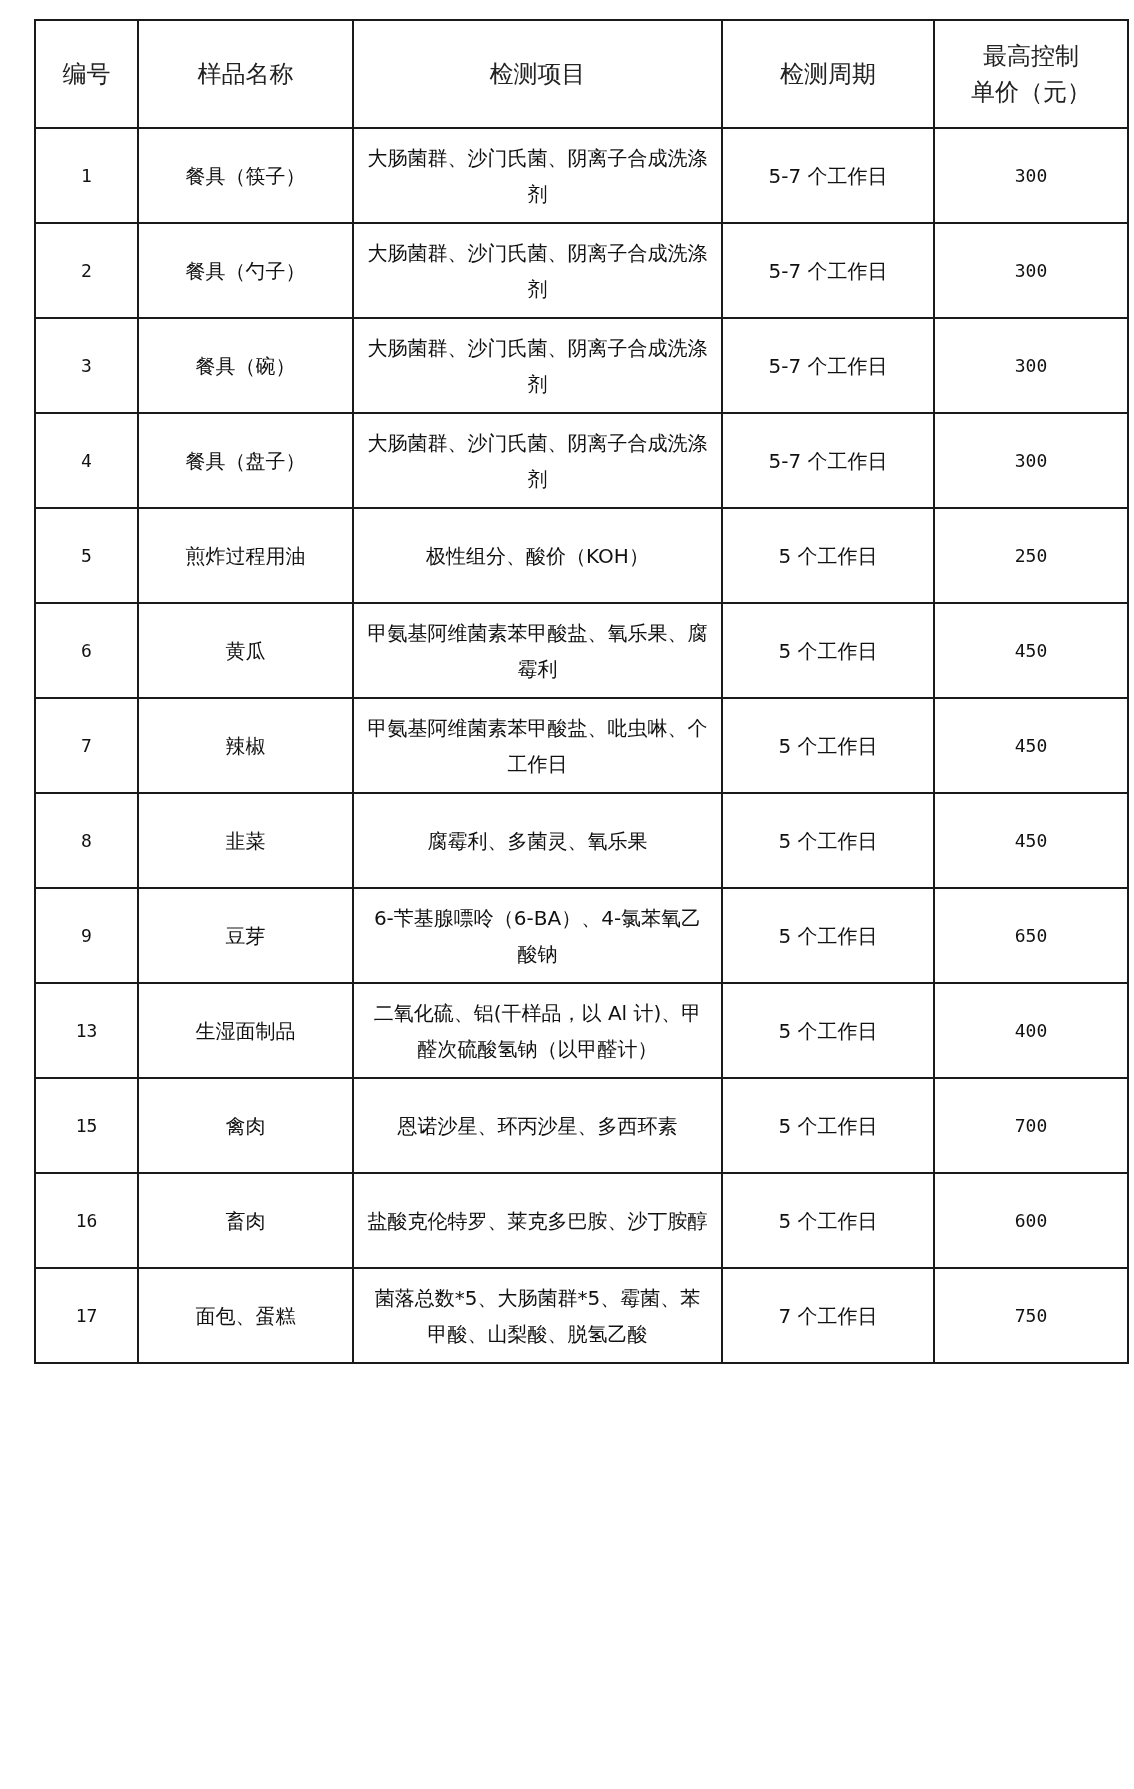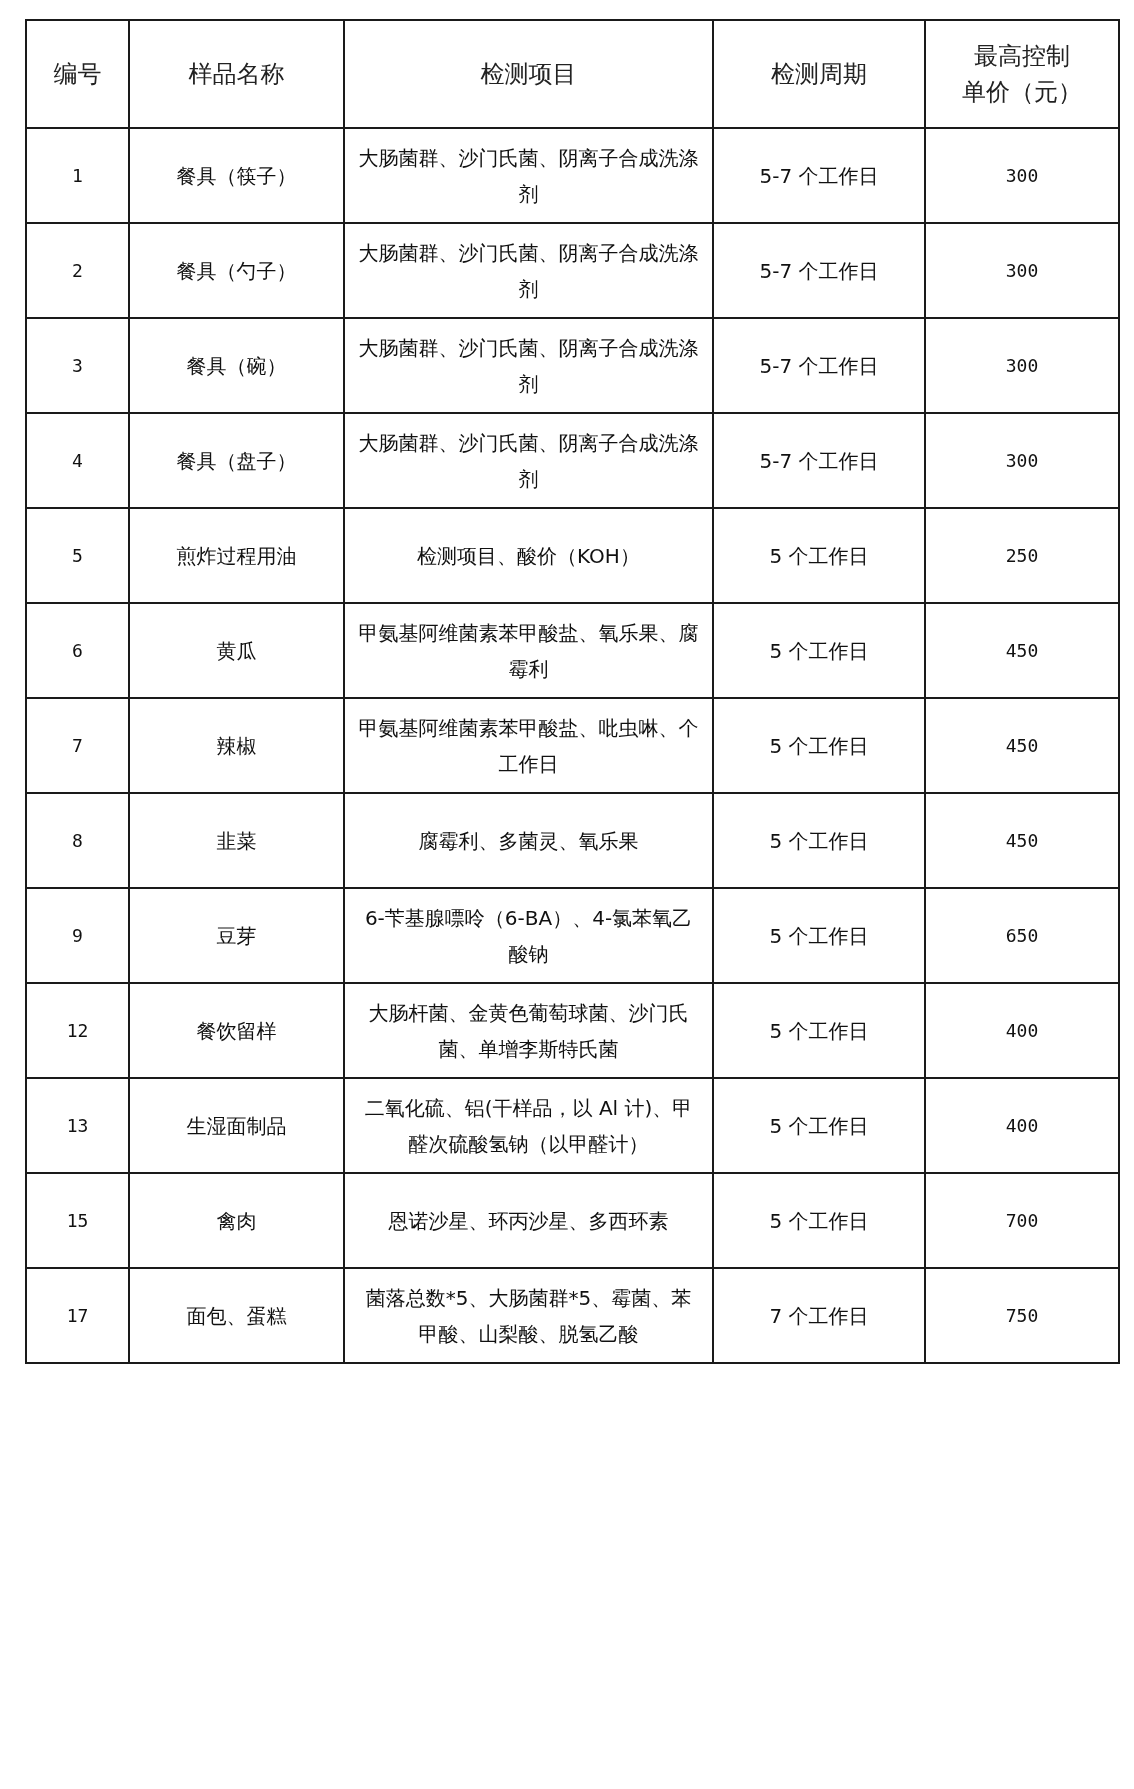--- a/index.html
+++ b/index.html
@@ -9,21 +9,21 @@
     }
     body {
       width: 1134px;
       height: 1789px;
       position: relative;
       font-family: "DejaVu Sans", "Liberation Sans", sans-serif;
       color: #111111;
     }
     table.price-table {
       position: absolute;
-      left: 25px;
+      left: 34px;
       top: 19px;
       width: 1093px;
       border-collapse: collapse;
       table-layout: fixed;
     }
     .price-table th,
     .price-table td {
       border: 2px solid #1a1a1a;
       text-align: center;
       vertical-align: middle;
@@ -104,21 +104,21 @@
       <tr>
         <td class="num">4</td>
         <td class="name">餐具（盘子）</td>
         <td class="items">大肠菌群、沙门氏菌、阴离子合成洗涤剂</td>
         <td class="period">5-7 个工作日</td>
         <td class="price">300</td>
       </tr>
       <tr>
         <td class="num">5</td>
         <td class="name">煎炸过程用油</td>
-        <td class="items">检测项目、酸价（KOH）</td>
+        <td class="items">极性组分、酸价（KOH）</td>
         <td class="period">5 个工作日</td>
         <td class="price">250</td>
       </tr>
       <tr>
         <td class="num">6</td>
         <td class="name">黄瓜</td>
         <td class="items">甲氨基阿维菌素苯甲酸盐、氧乐果、腐霉利</td>
         <td class="period">5 个工作日</td>
         <td class="price">450</td>
       </tr>
@@ -137,41 +137,41 @@
         <td class="price">450</td>
       </tr>
       <tr>
         <td class="num">9</td>
         <td class="name">豆芽</td>
         <td class="items">6-苄基腺嘌呤（6-BA）、4-氯苯氧乙酸钠</td>
         <td class="period">5 个工作日</td>
         <td class="price">650</td>
       </tr>
       <tr>
-        <td class="num">12</td>
-        <td class="name">餐饮留样</td>
-        <td class="items">大肠杆菌、金黄色葡萄球菌、沙门氏菌、单增李斯特氏菌</td>
-        <td class="period">5 个工作日</td>
-        <td class="price">400</td>
-      </tr>
-      <tr>
         <td class="num">13</td>
         <td class="name">生湿面制品</td>
         <td class="items">二氧化硫、铝(干样品，以 Al 计)、甲醛次硫酸氢钠（以甲醛计）</td>
         <td class="period">5 个工作日</td>
         <td class="price">400</td>
       </tr>
       <tr>
         <td class="num">15</td>
         <td class="name">禽肉</td>
         <td class="items">恩诺沙星、环丙沙星、多西环素</td>
         <td class="period">5 个工作日</td>
         <td class="price">700</td>
       </tr>
       <tr>
+        <td class="num">16</td>
+        <td class="name">畜肉</td>
+        <td class="items">盐酸克伦特罗、莱克多巴胺、沙丁胺醇</td>
+        <td class="period">5 个工作日</td>
+        <td class="price">600</td>
+      </tr>
+      <tr>
         <td class="num">17</td>
         <td class="name">面包、蛋糕</td>
         <td class="items">菌落总数*5、大肠菌群*5、霉菌、苯甲酸、山梨酸、脱氢乙酸</td>
         <td class="period">7 个工作日</td>
         <td class="price">750</td>
       </tr>
     </tbody>
 </table>
 
 </body></html>

